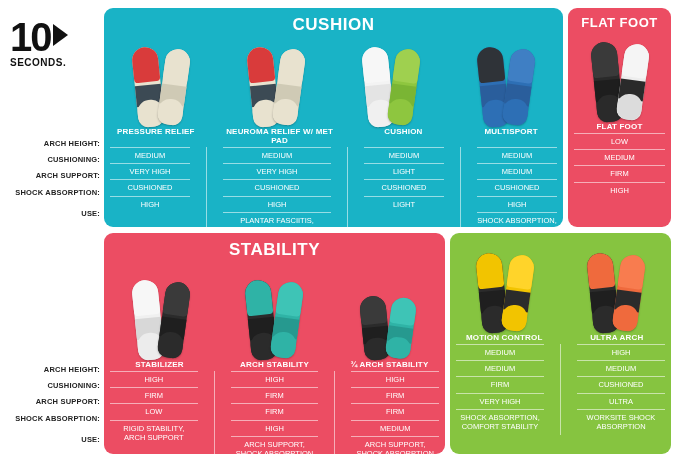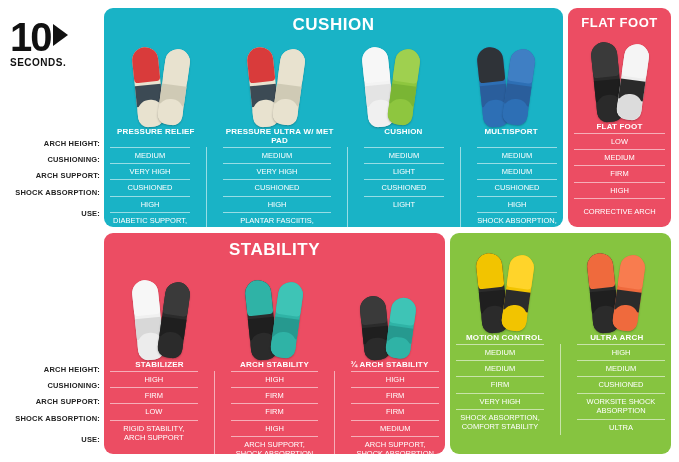--- a/index.html
+++ b/index.html
@@ -195,37 +195,35 @@
         </div>
       </div>
     </div>
 
     <div class="tablewrap">
       <div class="cellgrid">
         <div class="col">
             <div class="colhead">PRESSURE RELIEF</div>
           </div>
         <div class="col" style="flex:1.35">
-            <div class="colhead">PRESSURE ULTRA W/ MET PAD</div>
+            <div class="colhead">NEUROMA RELIEF W/ MET PAD</div>
           </div>
         <div class="col">
             <div class="colhead">CUSHION</div>
           </div>
         <div class="col">
             <div class="colhead">MULTISPORT</div>
           </div>
       </div>
       <div class="cellgrid">
         <div class="col">
           <div class="cell">MEDIUM</div>
           <div class="cell">VERY HIGH</div>
           <div class="cell">CUSHIONED</div>
           <div class="cell">HIGH</div>
-          <div class="cell use">DIABETIC SUPPORT,
-CUSTOM COMFORT</div>
         </div>
         <div class="vsep"></div>
         <div class="col" style="flex:1.35">
           <div class="cell">MEDIUM</div>
           <div class="cell">VERY HIGH</div>
           <div class="cell">CUSHIONED</div>
           <div class="cell">HIGH</div>
           <div class="cell use">PLANTAR FASCIITIS,
 MORTON'S NEUROMA</div>
         </div>
@@ -265,21 +263,20 @@
         </div>
       </div>
     </div>
     <div class="tablewrap">
       <div class="colhead">FLAT FOOT</div>
       <div class="col">
         <div class="cell">LOW</div>
         <div class="cell">MEDIUM</div>
         <div class="cell">FIRM</div>
         <div class="cell">HIGH</div>
-        <div class="cell use">CORRECTIVE ARCH</div>
       </div>
     </div>
   </div>
 
   <div class="panel stability">
     <div class="panel-title">STABILITY</div>
     <div class="products">
       <div class="prod">
         <div class="insole" style="background:#f0f0f0">
           <div class="toe" style="background:#f7f7f7"></div>
@@ -404,21 +401,21 @@
           <div class="cell">FIRM</div>
           <div class="cell">VERY HIGH</div>
           <div class="cell use">SHOCK ABSORPTION,
 COMFORT STABILITY</div>
         </div>
         <div class="vsep"></div>
         <div class="col">
           <div class="cell">HIGH</div>
           <div class="cell">MEDIUM</div>
           <div class="cell">CUSHIONED</div>
+          <div class="cell">ULTRA</div>
           <div class="cell use">WORKSITE SHOCK
 ABSORPTION</div>
-          <div class="cell">ULTRA</div>
         </div>
       </div>
     </div>
   </div>
 
 </div>
 
 </body></html>

